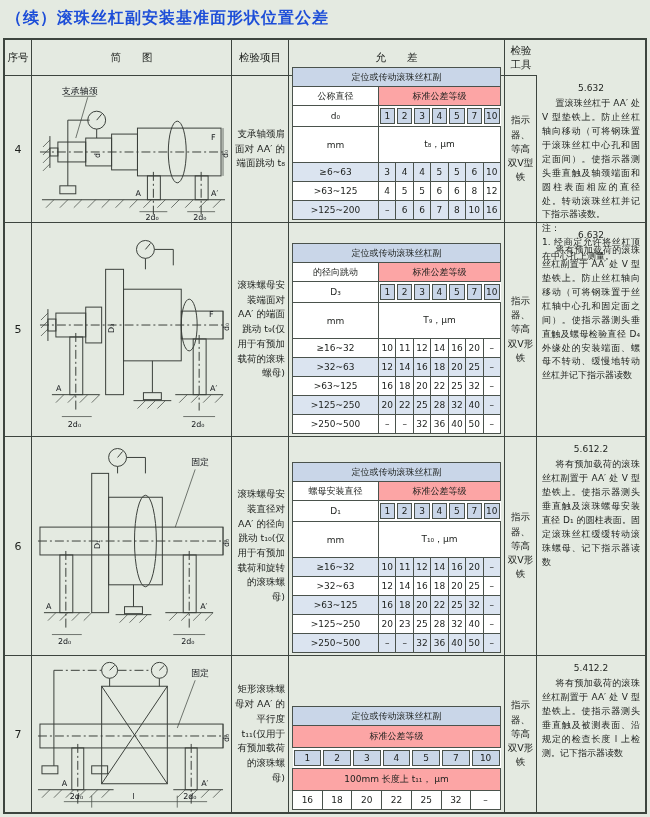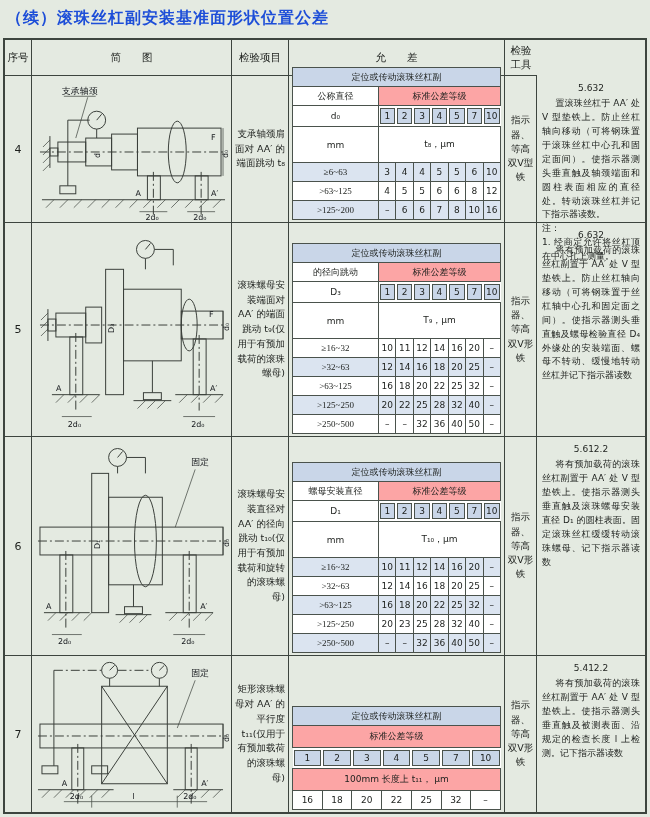--- a/index.html
+++ b/index.html
@@ -38,21 +38,21 @@
   table.tol td{border:1px solid #4a524c;text-align:center;padding:1px 0;background:#fff;}
   table.tol td.band{background:#c9d6e8;height:19px;}
   table.tol td.dialab{background:#fff;height:18px;}
   table.tol td.gband{background:#fca5a5;margin-top:36px;}
   table.tol td.gcell{border-top:1px solid #4a524c;border-bottom:1px solid #4a524c;border-left:none;border-right:none;background:#fff;padding:2px 1px;}
   table.tol td.gcell .gbox{display:block;border:1px solid #4a524c;background:#c9d6e8;padding:2px 0;}
   table.tol td.sym{height:20px;}
   table.tol td.unit{height:36px;}
   tbody.shade-odd tr:nth-child(odd) td{background:#dbe4f0;}
   tbody.shade-even tr:nth-child(even) td{background:#dbe4f0;}
-  table.tol td.range{text-align:center;font-family:Liberation Serif, serif;}
+  table.tol td.range{text-align:center;}
   table.tol tbody tr td{height:19px;}
   
   .dg line,.dg rect,.dg circle,.dg ellipse,.dg path{stroke:#3a3f3a;fill:none;stroke-width:1;}
   .dg .cl{stroke-dasharray:9 3 2 3;}
   .dg .thin{stroke-width:0.7;}
   .dg text{fill:#15181c;font-size:9px;stroke:none;font-family:"DejaVu Sans",sans-serif;}
   .dg text.small{font-size:8px;}
 </style>
 </head>
 <body>

